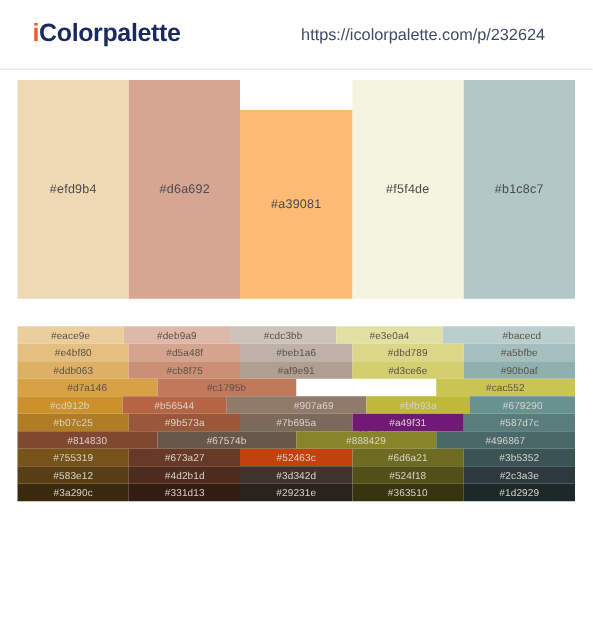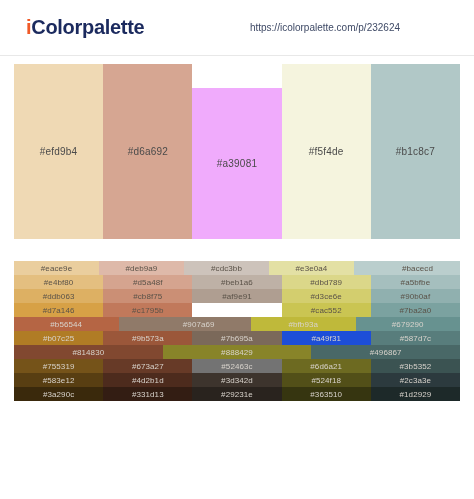--- a/index.html
+++ b/index.html
@@ -40,22 +40,22 @@
     margin-left: 12px;
   }
   .logo .logo-i {
     color: #f05a28;
   }
   .logo .logo-rest {
     color: #1b2a5e;
   }
   .url {
     margin-left: auto;
-    margin-right: 60px;
-    font-size: 10px;
+    margin-right: 24px;
+    font-size: 13px;
     color: #3f4a66;
     white-space: nowrap;
   }
 
   
   .main-strip {
     display: flex;
     width: 446px;
     height: 175px;
     margin: 8px auto 0 auto;
@@ -111,21 +111,21 @@
     <div class="url">https://icolorpalette.com/p/232624</div>
   </div>
 
   <div class="main-strip">
       <div class="main-swatch" style="background: rgb(239, 217, 180);">
         <span class="hexlabel">#efd9b4</span>
       </div>
       <div class="main-swatch" style="background: rgb(214, 166, 146);">
         <span class="hexlabel">#d6a692</span>
       </div>
-      <div class="main-swatch" style="background: #f0abfc; margin-top: 24px;">
+      <div class="main-swatch" style="background: #fdba74; margin-top: 24px;">
         <span class="hexlabel">#a39081</span>
       </div>
       <div class="main-swatch" style="background: rgb(245, 244, 222);">
         <span class="hexlabel">#f5f4de</span>
       </div>
       <div class="main-swatch" style="background: rgb(177, 200, 199);">
         <span class="hexlabel">#b1c8c7</span>
       </div>
     </div>
 
@@ -187,25 +187,25 @@
         </div>
         <div class="grid-cell txt-dark" style="background: rgb(193, 121, 91);">
           <span class="hexlabel">#c1795b</span>
         </div>
         <div class="grid-cell txt-dark" style="background: rgb(160, 140, 125); margin-top: 44px;">
           <span class="hexlabel">#a08c7d</span>
         </div>
         <div class="grid-cell txt-dark" style="background: rgb(202, 197, 82);">
           <span class="hexlabel">#cac552</span>
         </div>
-        <div class="grid-cell txt-dark" style="background: rgb(123, 162, 160);">
-          <span class="hexlabel">#7ba2a0</span>
-        </div>
-      </div>
-      <div class="grid-row">
+      </div>
+      <div class="grid-row">
+        <div class="grid-cell txt-light" style="background: rgb(205, 145, 43);">
+          <span class="hexlabel">#cd912b</span>
+        </div>
         <div class="grid-cell txt-light" style="background: rgb(181, 101, 68);">
           <span class="hexlabel">#b56544</span>
         </div>
         <div class="grid-cell txt-light" style="background: rgb(144, 122, 105); padding-left: 28px;">
           <span class="hexlabel">#907a69</span>
         </div>
         <div class="grid-cell txt-light" style="background: rgb(191, 185, 58);">
           <span class="hexlabel">#bfb93a</span>
         </div>
         <div class="grid-cell txt-light" style="background: rgb(103, 146, 144);">
@@ -215,46 +215,49 @@
       <div class="grid-row">
         <div class="grid-cell txt-light" style="background: rgb(176, 124, 37);">
           <span class="hexlabel">#b07c25</span>
         </div>
         <div class="grid-cell txt-light" style="background: rgb(155, 87, 58);">
           <span class="hexlabel">#9b573a</span>
         </div>
         <div class="grid-cell txt-light" style="background: rgb(123, 105, 90);">
           <span class="hexlabel">#7b695a</span>
         </div>
-        <div class="grid-cell txt-light" style="background: #1d4ed8;">
+        <div class="grid-cell txt-light" style="background: #701a75;">
           <span class="hexlabel">#a49f31</span>
         </div>
         <div class="grid-cell txt-light" style="background: rgb(88, 125, 124);">
           <span class="hexlabel">#587d7c</span>
         </div>
       </div>
       <div class="grid-row">
         <div class="grid-cell txt-light" style="background: rgb(129, 72, 48);">
           <span class="hexlabel">#814830</span>
         </div>
+        <div class="grid-cell txt-light" style="background: rgb(103, 87, 75);">
+          <span class="hexlabel">#67574b</span>
+        </div>
         <div class="grid-cell txt-light" style="background: rgb(136, 132, 41);">
           <span class="hexlabel">#888429</span>
         </div>
         <div class="grid-cell txt-light" style="background: rgb(73, 104, 103);">
           <span class="hexlabel">#496867</span>
         </div>
       </div>
       <div class="grid-row">
         <div class="grid-cell txt-light" style="background: rgb(117, 83, 25);">
           <span class="hexlabel">#755319</span>
         </div>
         <div class="grid-cell txt-light" style="background: rgb(103, 58, 39);">
           <span class="hexlabel">#673a27</span>
         </div>
-        <div class="grid-cell txt-light" style="background: #737373;">
+        <div class="grid-cell txt-light" style="background: #c2410c;">
           <span class="hexlabel">#52463c</span>
         </div>
         <div class="grid-cell txt-light" style="background: rgb(109, 106, 33);">
           <span class="hexlabel">#6d6a21</span>
         </div>
         <div class="grid-cell txt-light" style="background: rgb(59, 83, 82);">
           <span class="hexlabel">#3b5352</span>
         </div>
       </div>
       <div class="grid-row">

